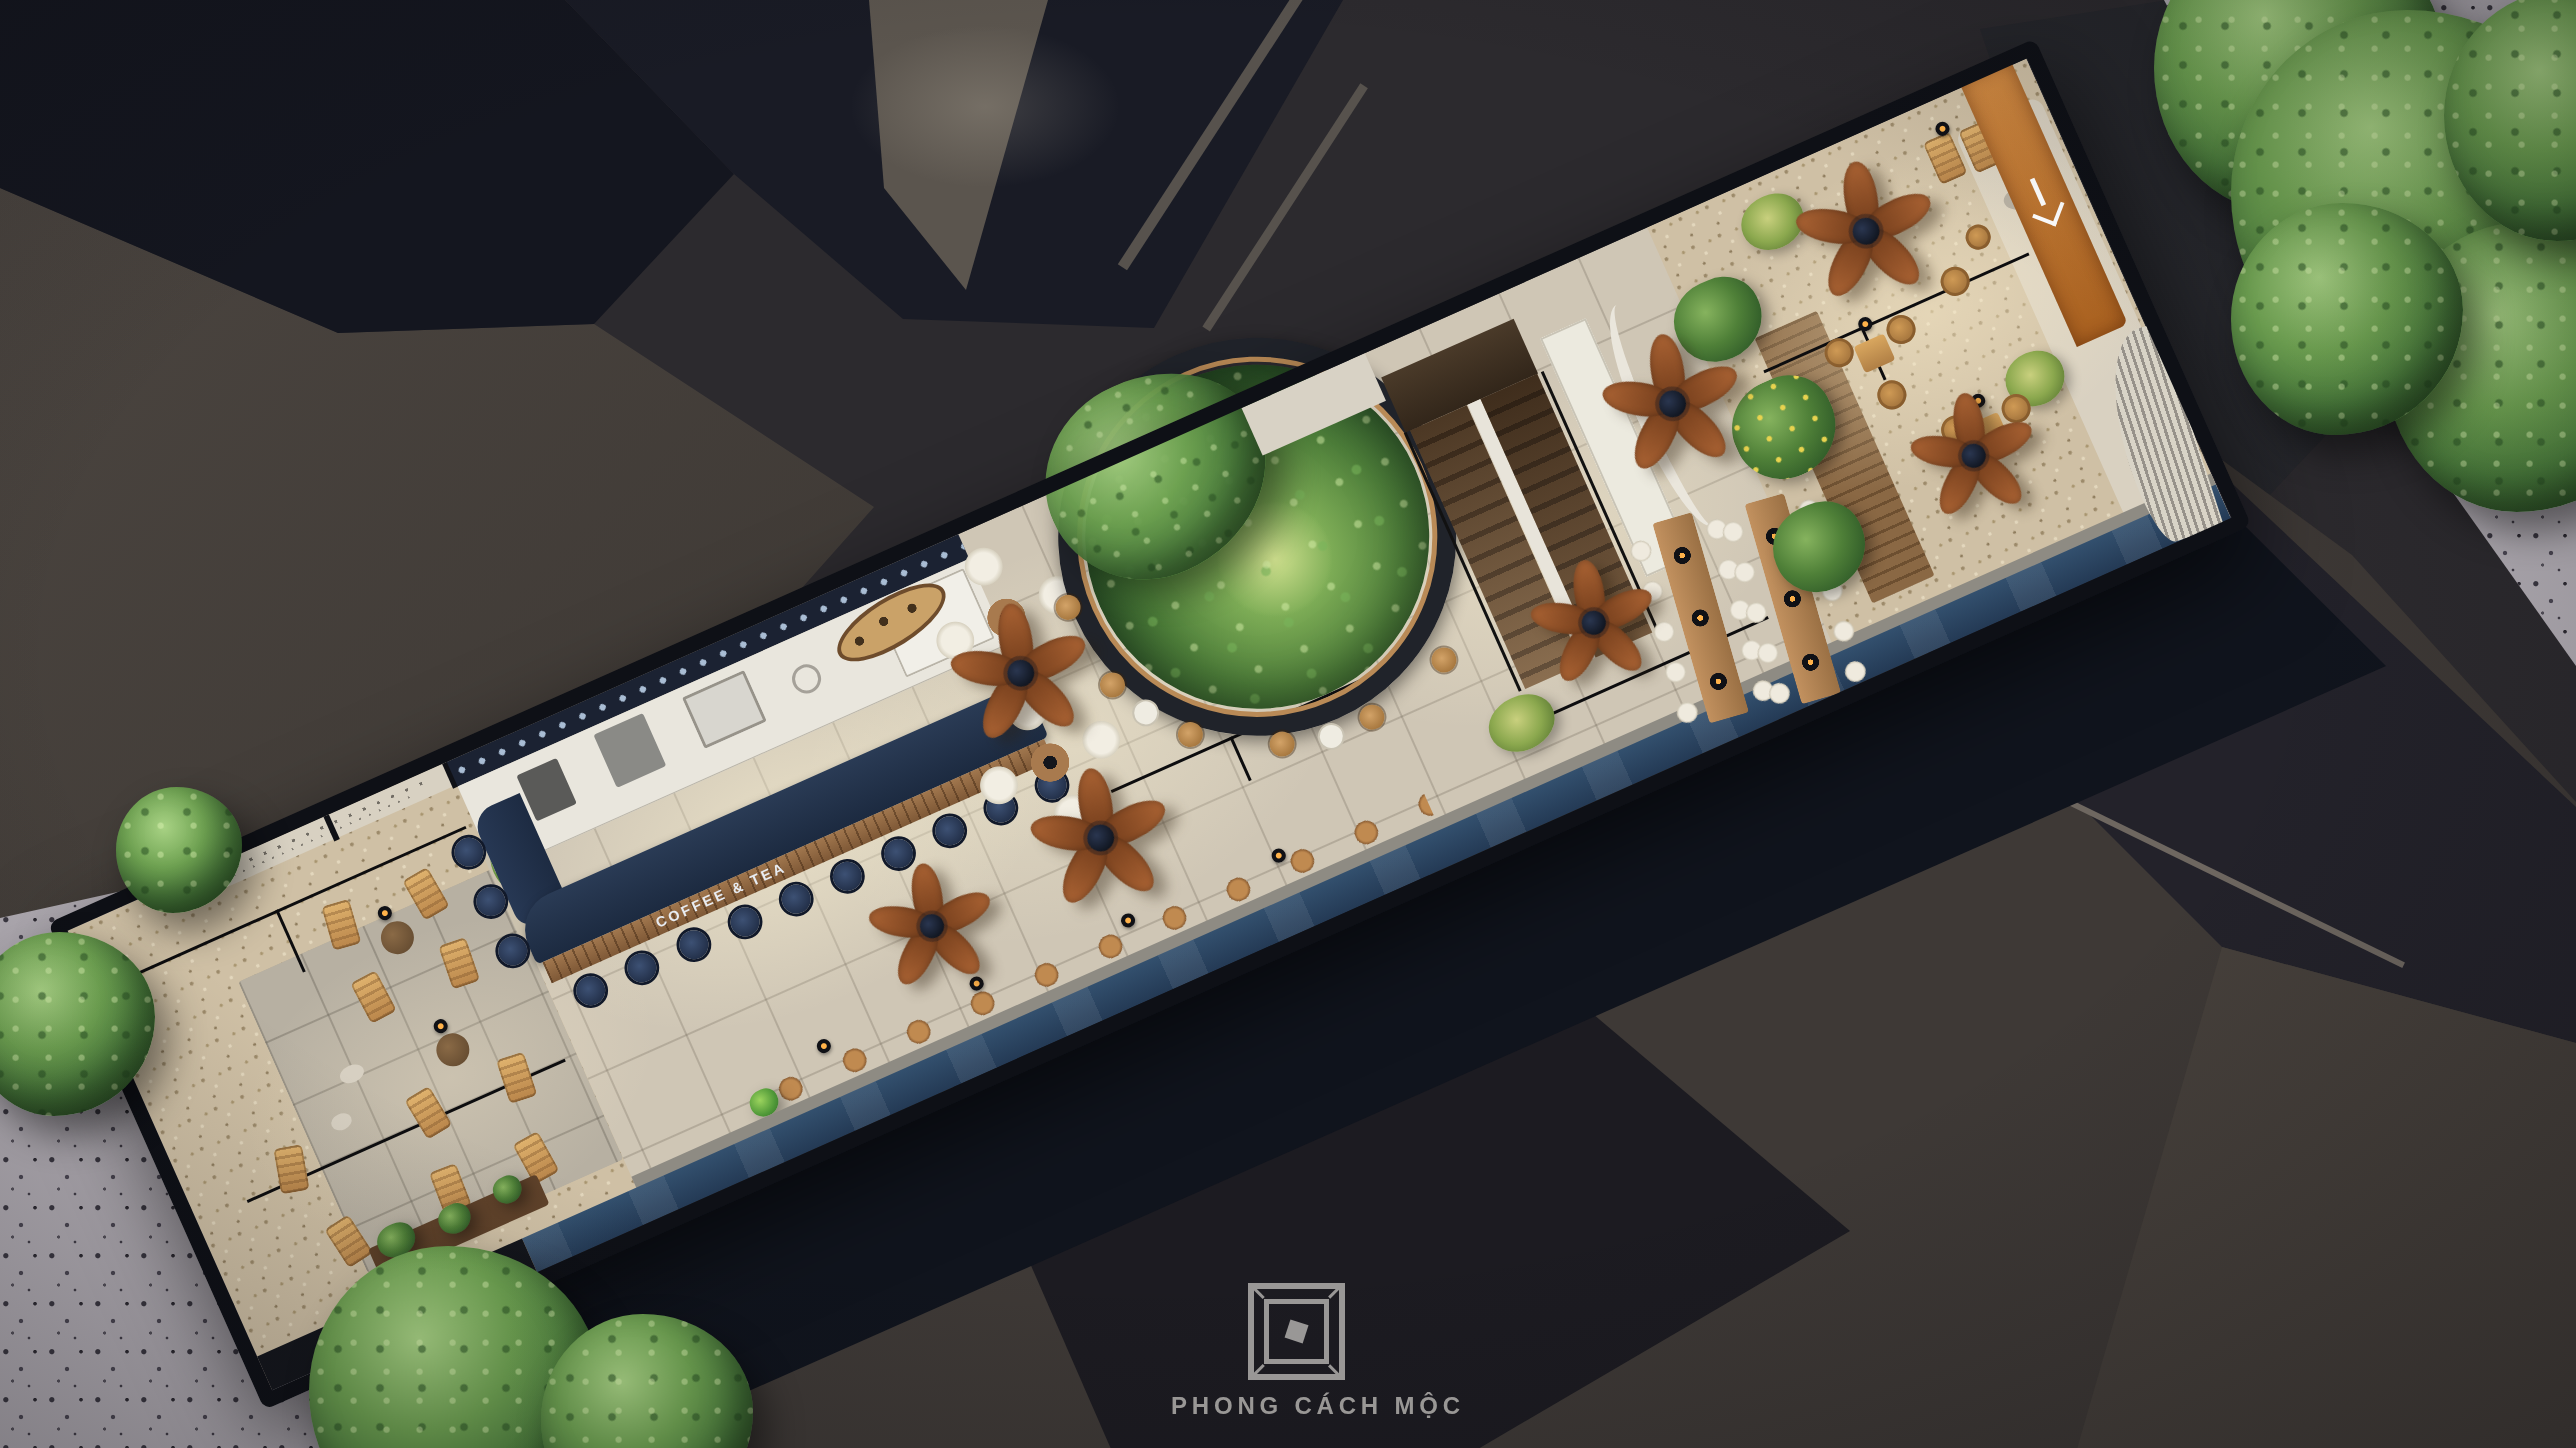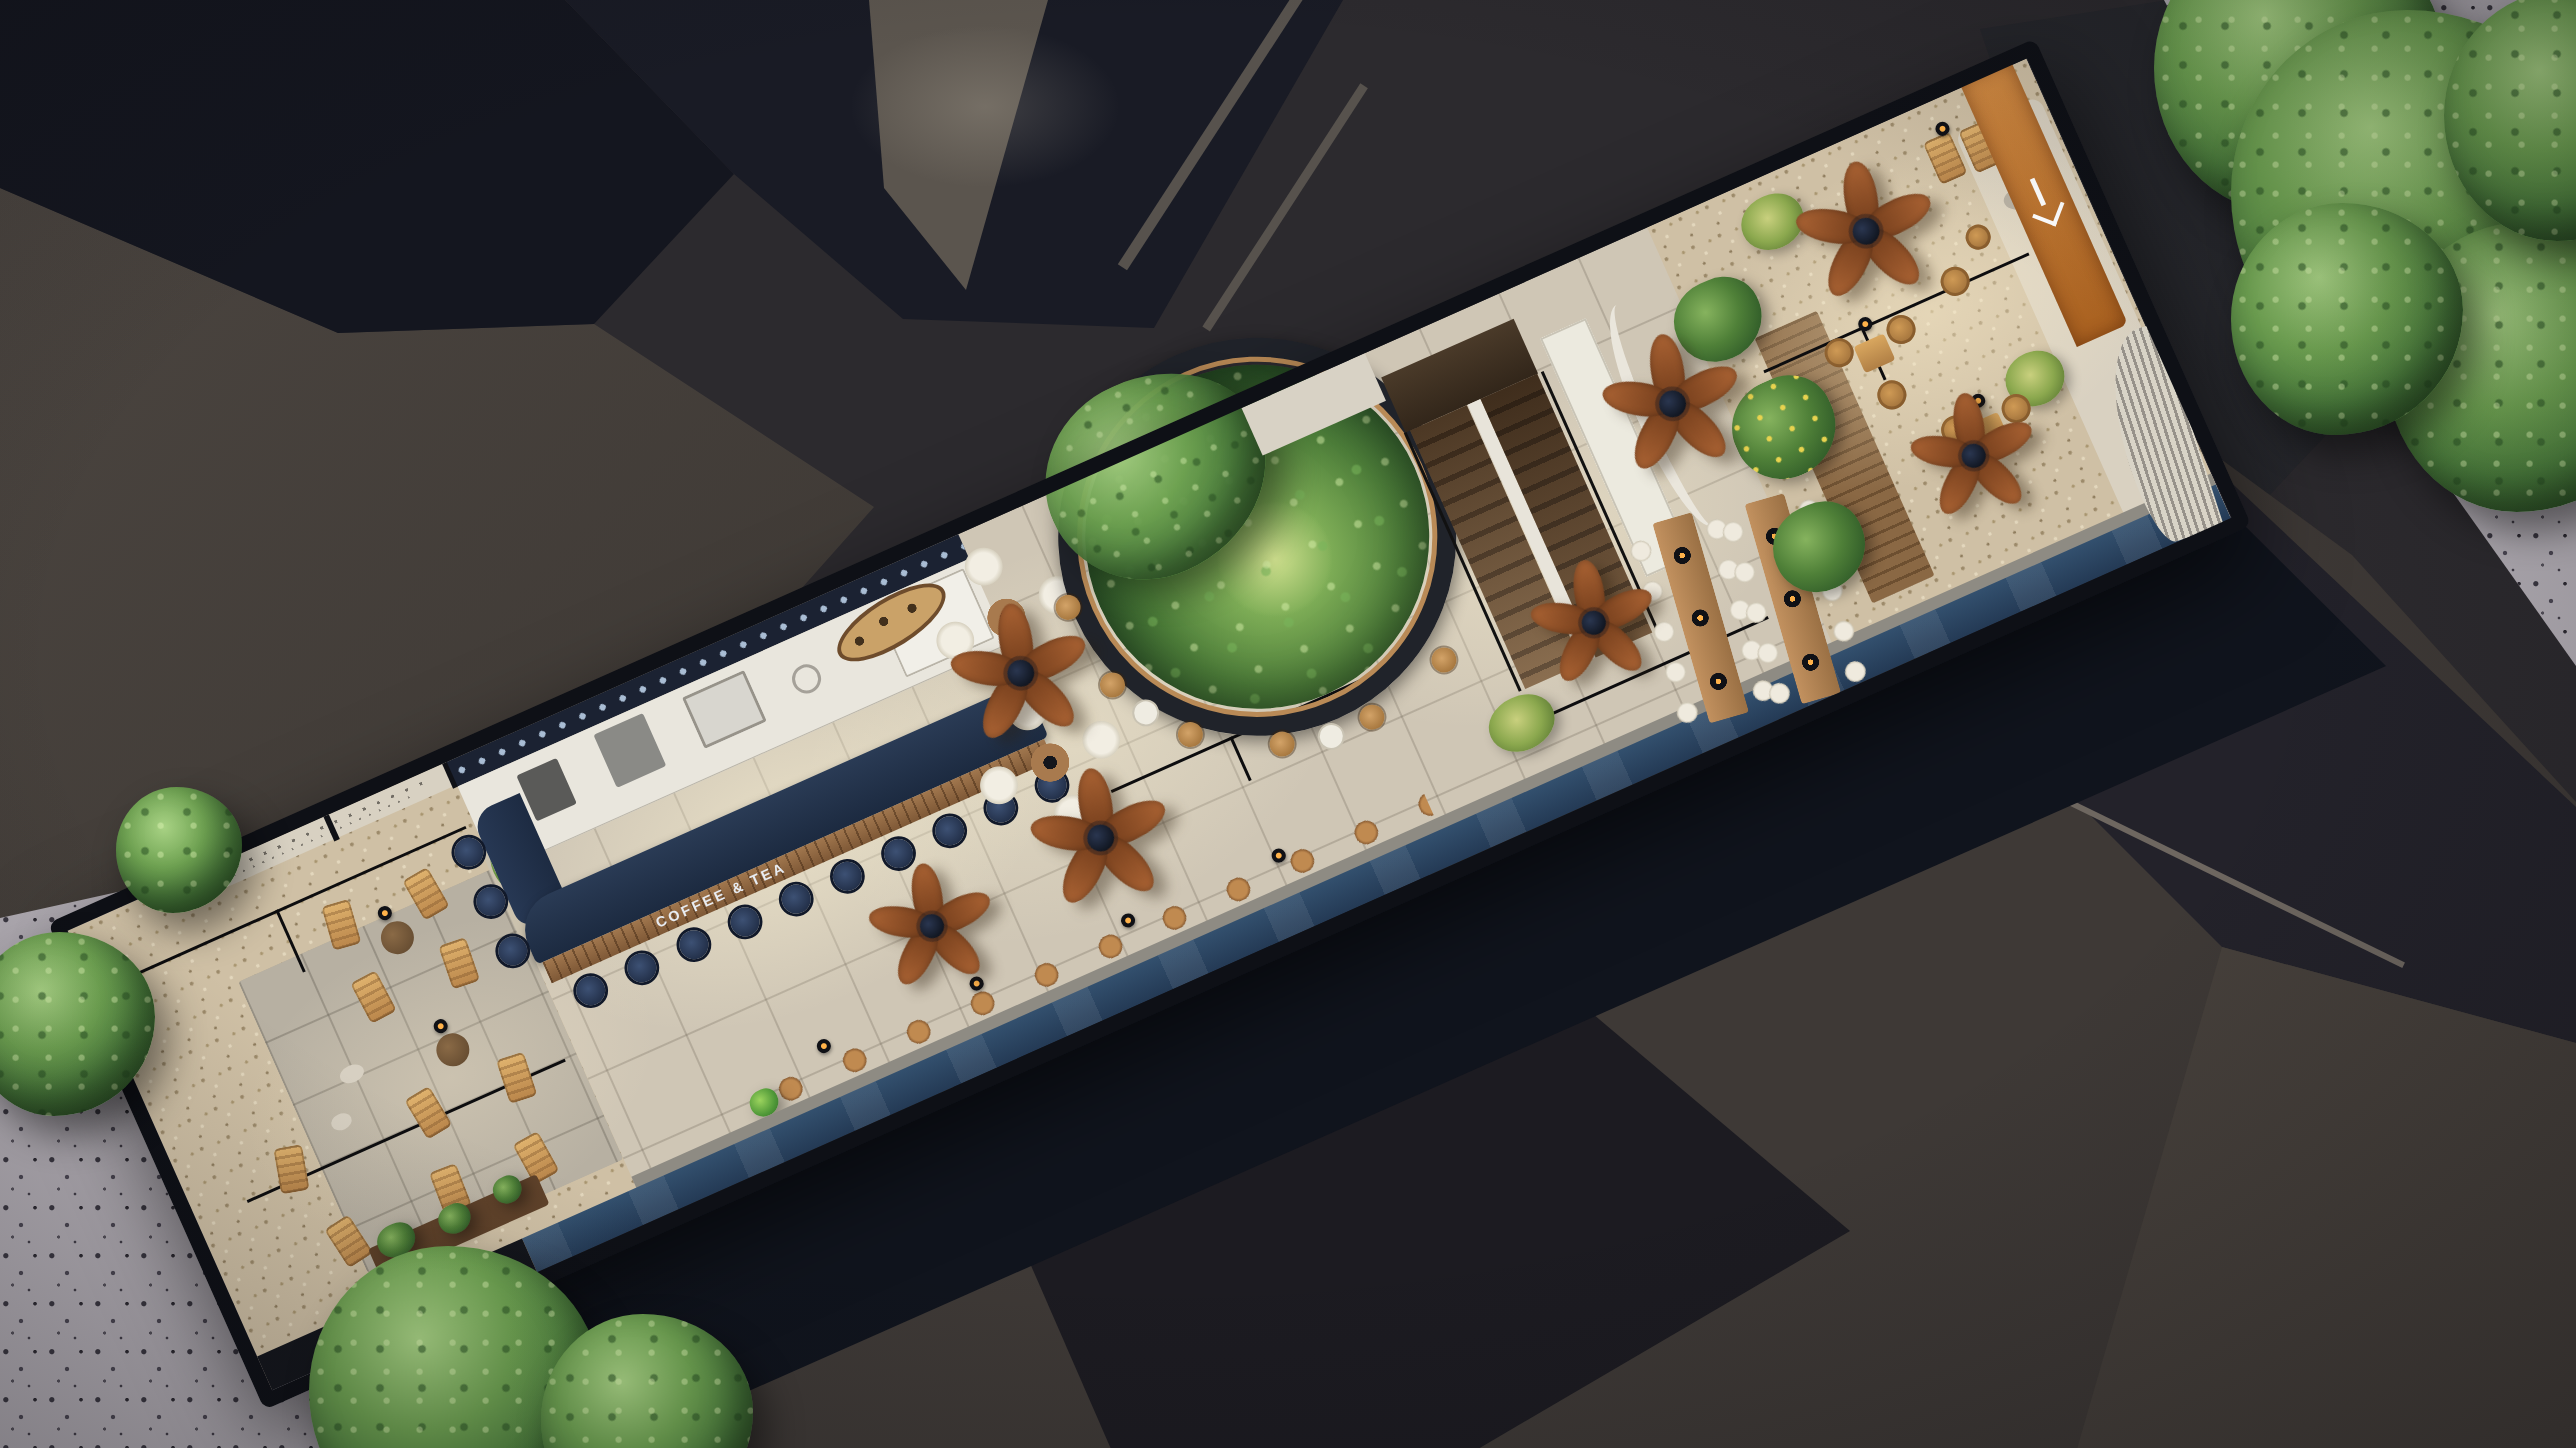--- a/index.html
+++ b/index.html
@@ -393,15 +393,26 @@
   <div class="tree" style="left:2386px;top:222px;width:290px;height:290px;"></div>
   <div class="tree" style="left:2231px;top:203px;width:232px;height:232px;"></div>
   <div class="tree" style="left:2444px;top:-9.7px;width:251px;height:251px;"></div>
   <div class="tree" style="left:309px;top:1246px;width:290px;height:290px;"></div>
   <div class="tree" style="left:541px;top:1314px;width:212px;height:212px;"></div>
   <div class="tree" style="left:-29px;top:932px;width:184px;height:184px;"></div>
   <div class="tree" style="left:116px;top:787px;width:126px;height:126px;"></div>
 
   <div class="vignette"></div>
 
+  <div class="watermark">
+    <div class="wm-outer">
+      <div class="wm-inner"></div>
+      <div class="wm-diag wm-d1"></div>
+      <div class="wm-diag wm-d2"></div>
+      <div class="wm-diag wm-d3"></div>
+      <div class="wm-diag wm-d4"></div>
+      <div class="wm-center"></div>
+    </div>
+    <div class="wm-text">PHONG CÁCH MỘC</div>
+  </div>
 
 </div>
 
 
 </body></html>

